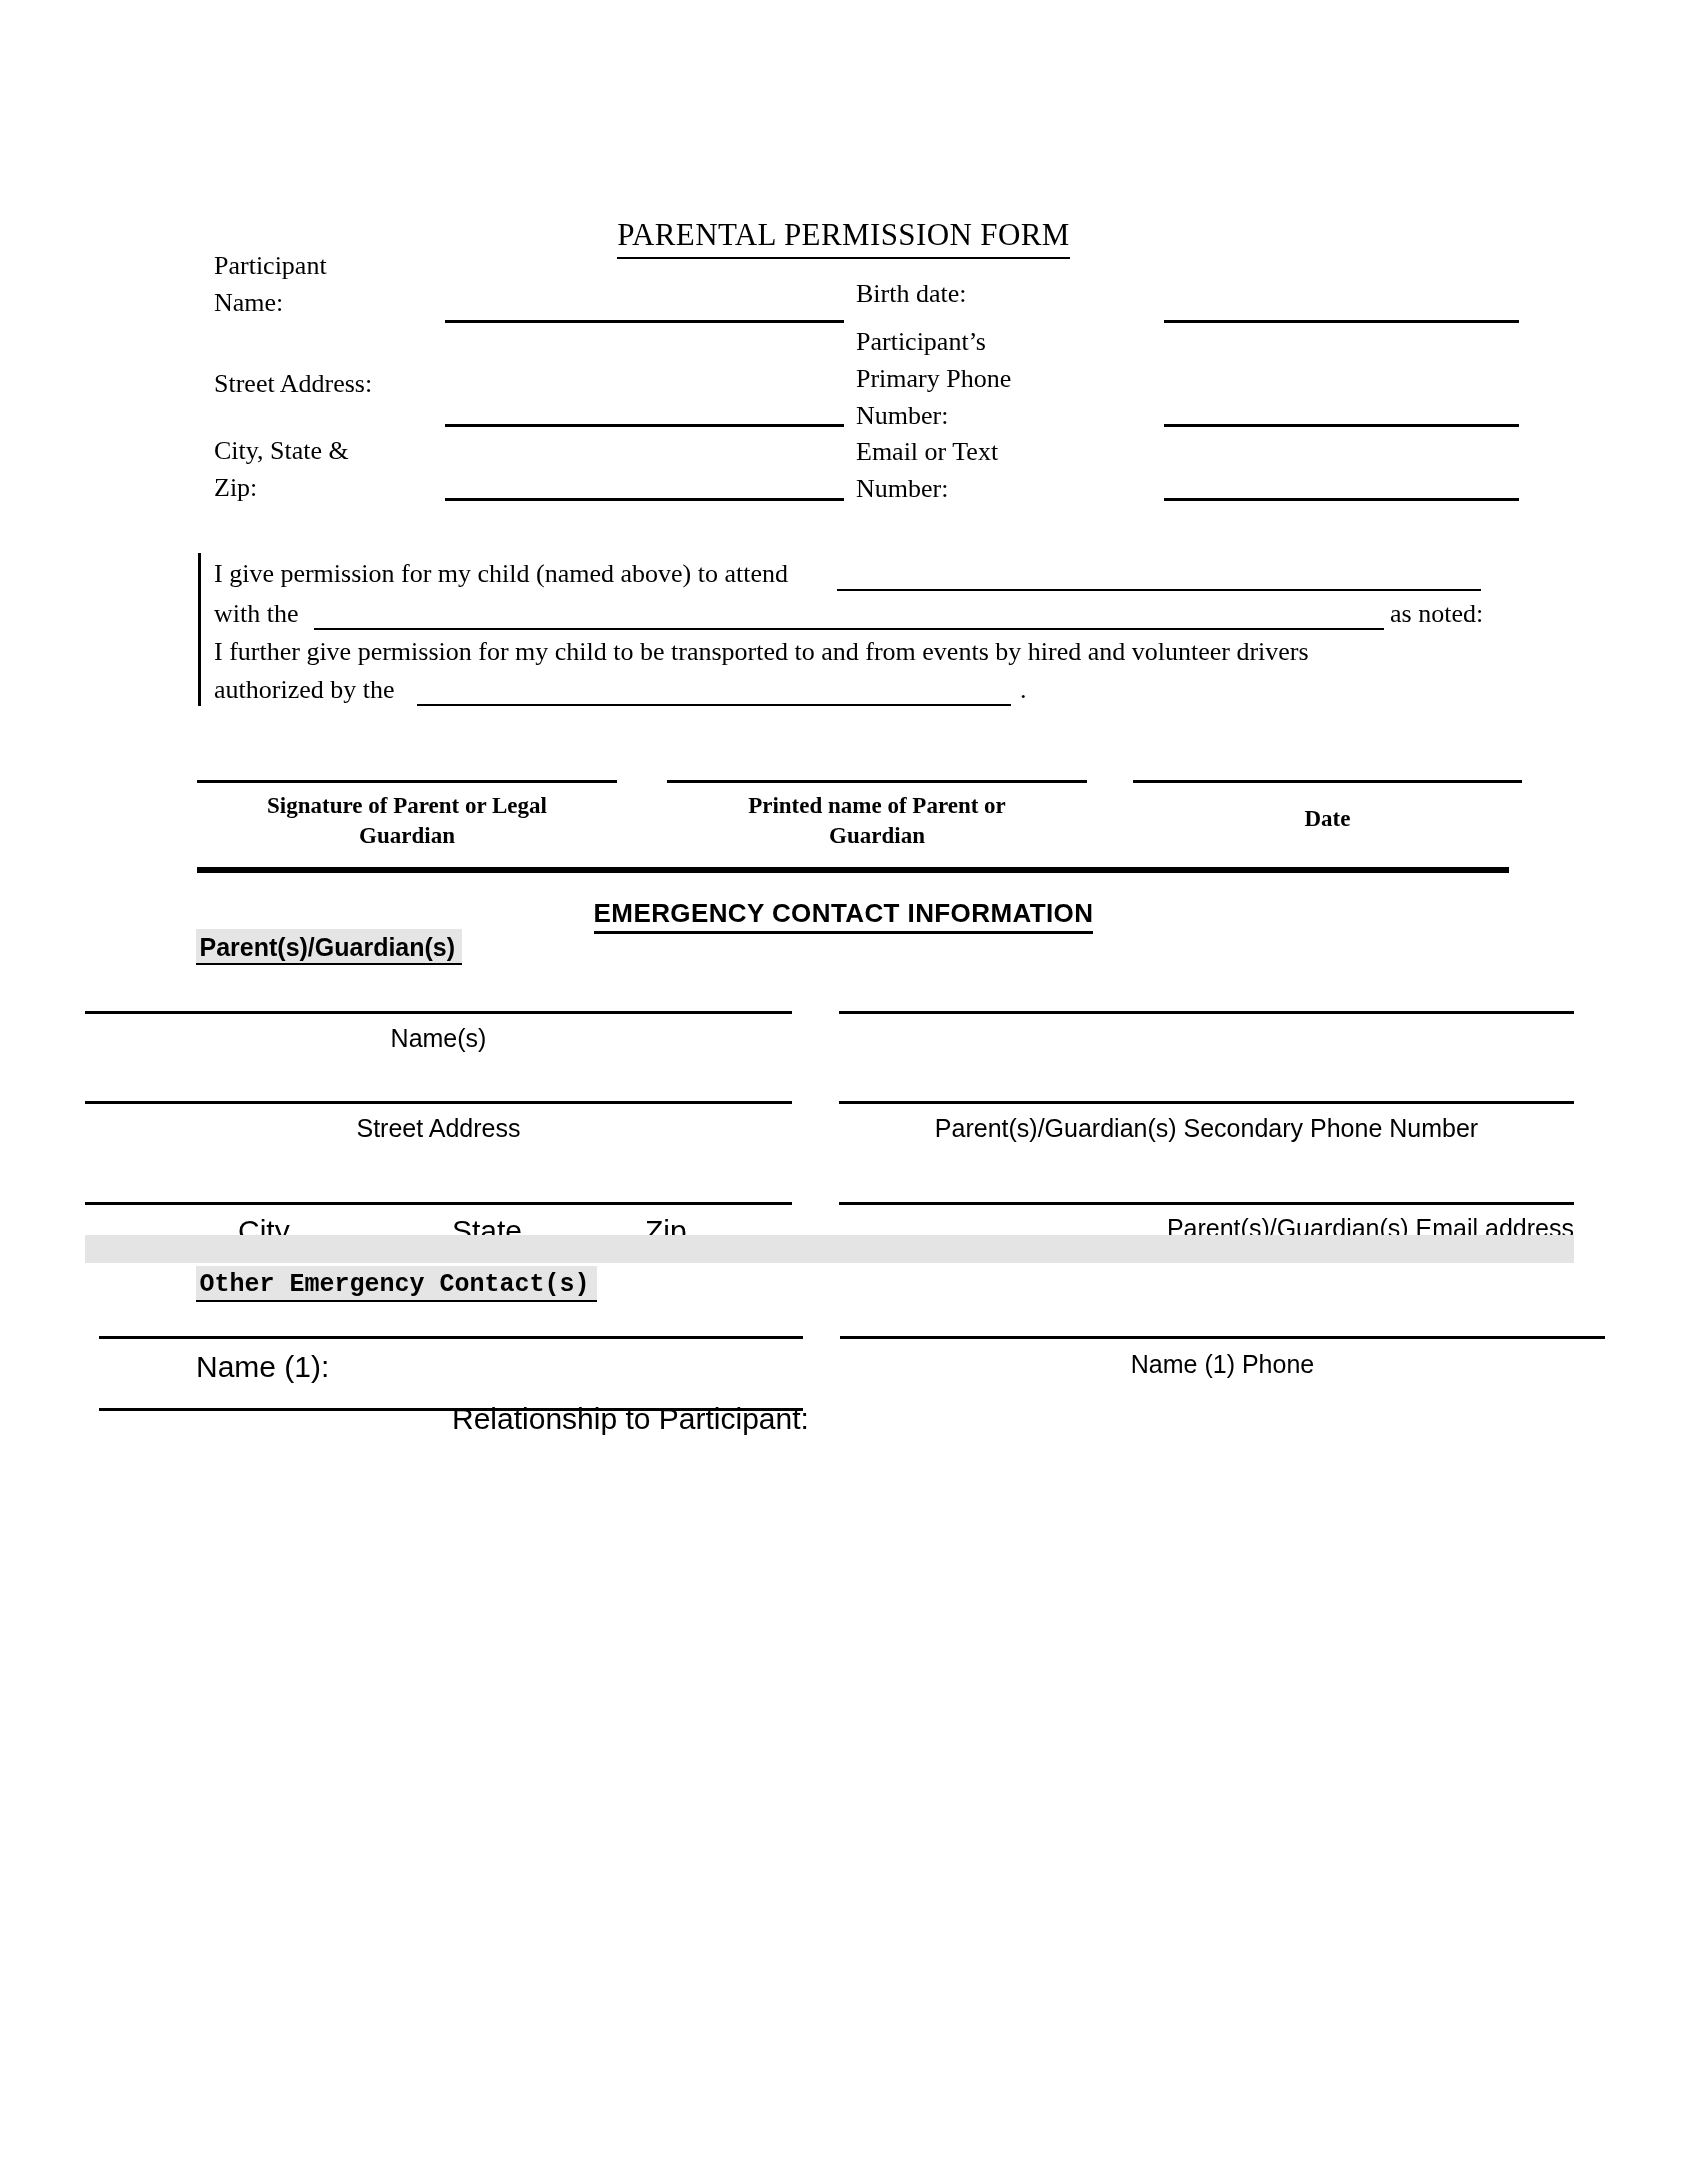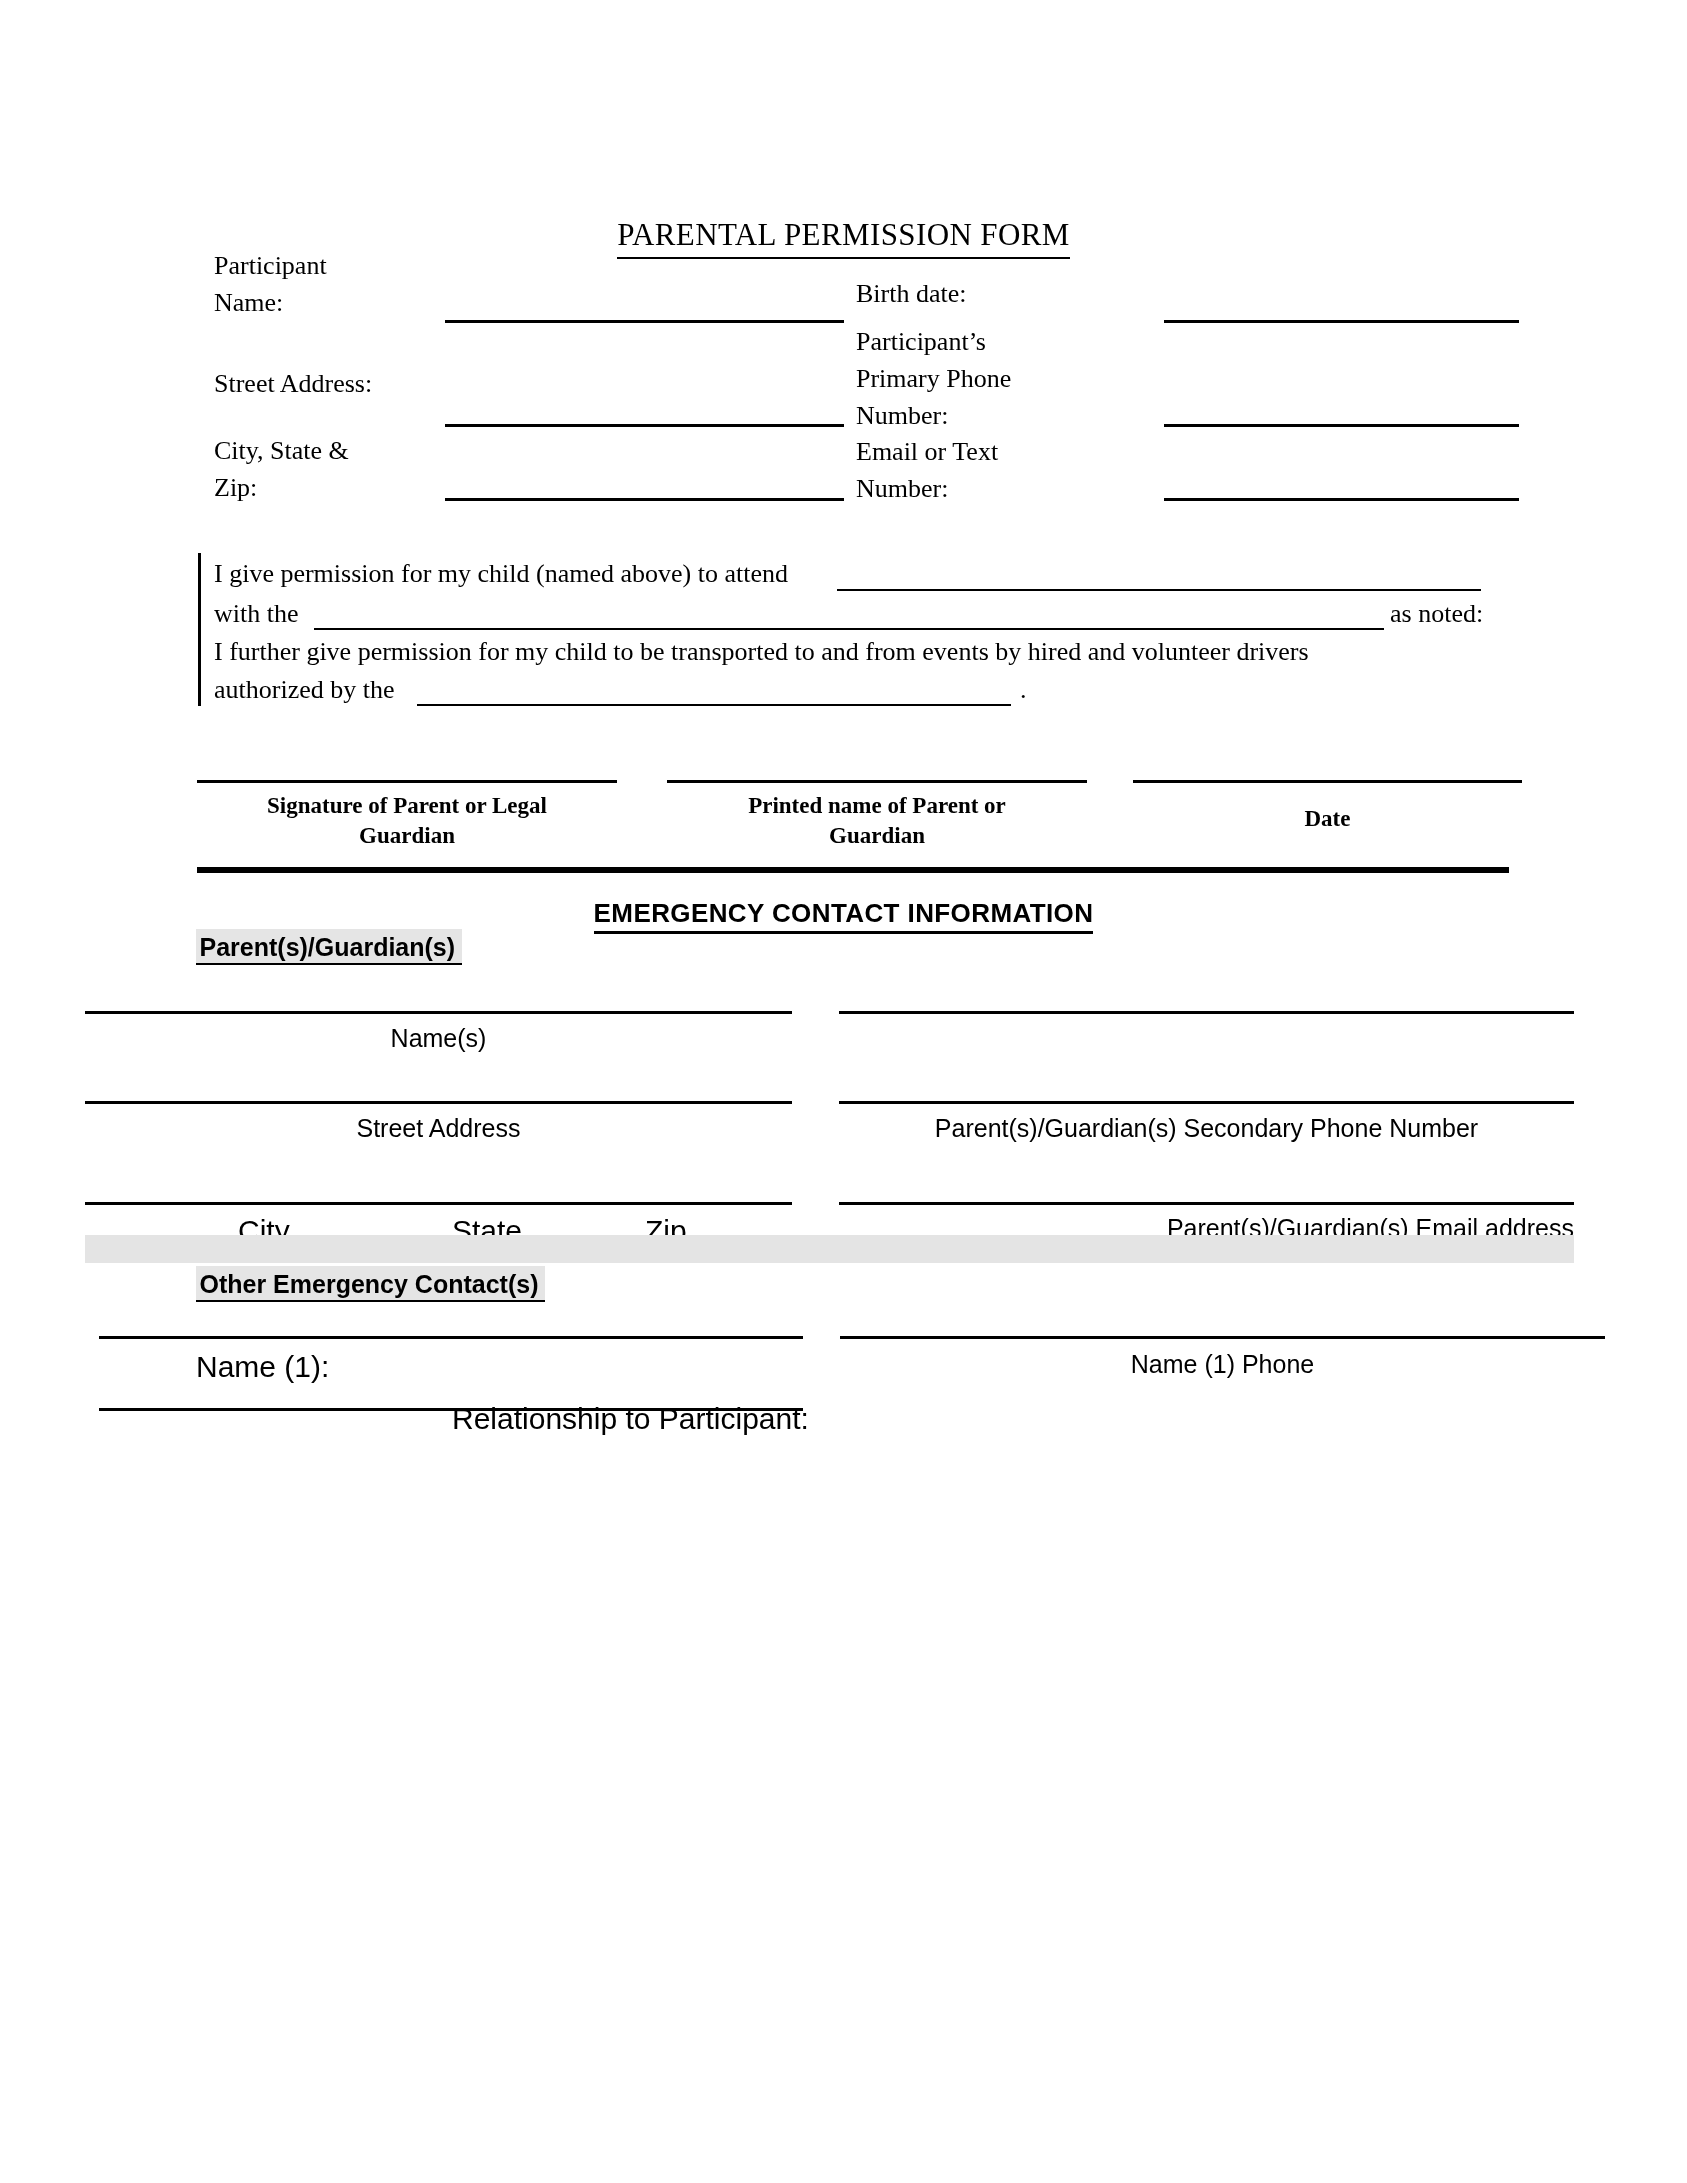--- a/index.html
+++ b/index.html
@@ -175,21 +175,21 @@
 
   <div class="grid-line" style="left:85px; top:1202px; width:707px;"></div>
   <div class="grid-line" style="left:839px; top:1202px; width:735px;"></div>
   <div class="inline-label sans" style="left:238px; top:1214px;">City</div>
   <div class="inline-label sans" style="left:452px; top:1214px;">State</div>
   <div class="inline-label sans" style="left:645px; top:1214px;">Zip</div>
   <div class="col-label sans" style="left:839px; top:1214px; width:735px;text-align:right;">Parent(s)/Guardian(s) Email address</div>
 
   <div class="gray-band" style="left:85px; top:1235px; width:1489px; height:28px;"></div>
 
-  <div class="hl-heading sans" style="left:196px; top:1266px;">Other Emergency Contact(s)</div>
+  <div class="hl-heading sans" style="left:196px; top:1266px;font-family:Liberation Mono, monospace;">Other Emergency Contact(s)</div>
 
   <div class="grid-line" style="left:99px; top:1336px; width:704px;"></div>
   <div class="grid-line" style="left:840px; top:1336px; width:765px;"></div>
   <div class="inline-label sans" style="left:196px; top:1350px;">Name (1):</div>
   <div class="inline-label sans" style="left:438px; top:1402px;margin-left:14px;">Relationship to Participant:</div>
   <div class="col-label sans" style="left:840px; top:1350px; width:765px;">Name (1) Phone</div>
 
   <div class="grid-line" style="left:99px; top:1408px; width:704px;"></div>
 
 </div>

